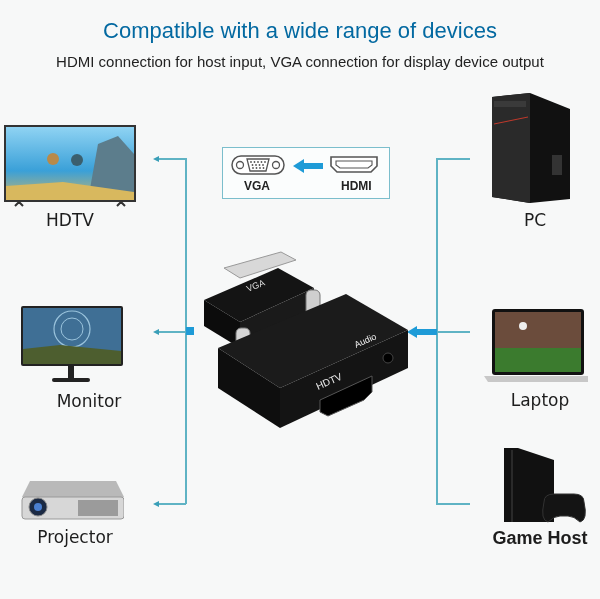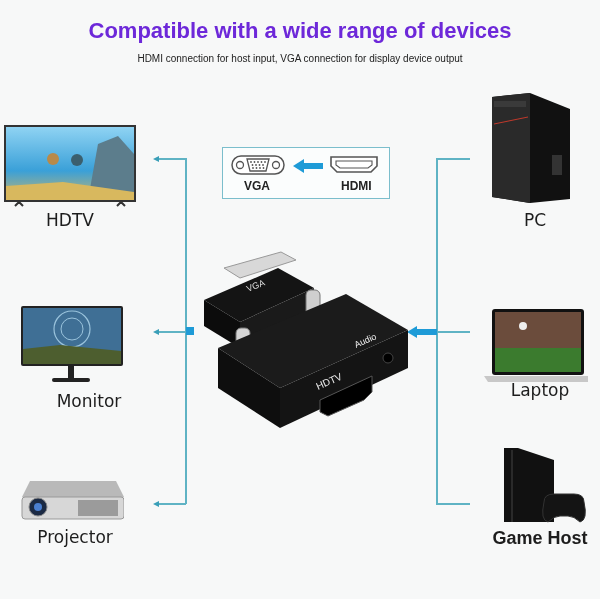--- a/index.html
+++ b/index.html
@@ -1,21 +1,21 @@
 <!DOCTYPE html>
 <html><head>
 <meta charset="utf-8">
 <style>
   html, body { margin:0; padding:0; }
   body { width:600px; height:599px; background:#f7f8f8; position:relative; overflow:hidden;
          font-family:"Liberation Sans", sans-serif; color:#222; }
   .title { position:absolute; top:18px; left:0; width:600px; text-align:center;
-           font-size:22px; font-weight:bold; color:#6d28d9; }
+           font-size:22px; font-weight:normal; color:#0369a1; }
   .subtitle { position:absolute; top:53px; left:0; width:600px; text-align:center;
-              font-size:10px; color:#222; }
+              font-size:15px; color:#222; }
   .line { position:absolute; background:#5fb3c4; }
   .arrowhead { position:absolute; width:0; height:0; border-top:3px solid transparent;
                border-bottom:3px solid transparent; border-right:6px solid #3a9fb8; }
   .label { position:absolute; font-family:"DejaVu Sans", sans-serif; font-size:17px; color:#1d1d1d; text-align:center; }
   .label.bold { font-family:"Liberation Sans", sans-serif; font-weight:bold; font-size:18px; }
   .dev { position:absolute; }
   .conv-box { position:absolute; left:222px; top:147px; width:166px; height:50px;
               border:1px solid #7bbecc; background:#fbfdfd; }
   .conv-label { position:absolute; font-size:12px; font-weight:bold; color:#222; font-family:"Liberation Sans", sans-serif; }
 </style>
@@ -145,20 +145,20 @@
 </svg>
 <div class="label" style="left:505px;top:210px;width:60px">PC</div>
 
 <svg class="dev" style="left:478px;top:308px" width="110" height="76" viewBox="0 0 110 76">
   <rect x="14" y="1" width="92" height="66" rx="3" fill="#111"></rect>
   <rect x="17" y="4" width="86" height="60" fill="#6b4c3c"></rect>
   <rect x="17" y="40" width="86" height="24" fill="#3b7b2e"></rect>
   <circle cx="45" cy="18" r="4" fill="#eee"></circle>
   <polygon points="6,68 114,68 110,74 10,74" fill="#c8c8c8"></polygon>
 </svg>
-<div class="label" style="left:495px;top:380px;width:90px">Laptop</div>
+<div class="label" style="left:495px;top:390px;width:90px">Laptop</div>
 
 <svg class="dev" style="left:502px;top:446px" width="84" height="78" viewBox="0 0 84 78">
   <polygon points="2,2 16,2 52,14 52,76 2,76" fill="#111"></polygon>
   <line x1="10" y1="4" x2="10" y2="76" stroke="#2a2a2a" stroke-width="2"></line>
   <path d="M42 56 q0 -8 10 -8 h20 q10 0 10 8 q4 18 -4 20 q-6 -6 -12 -6 h-8 q-6 0 -12 6 q-8 -2 -4 -20 z" fill="#141414" stroke="#333"></path>
 </svg>
 <div class="label bold" style="left:490px;top:528px;width:100px">Game Host</div>
 
 </body></html>

